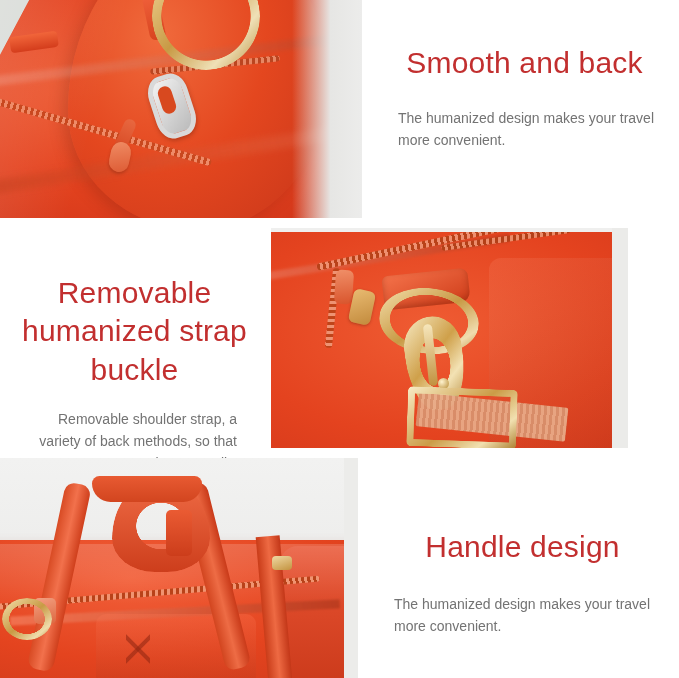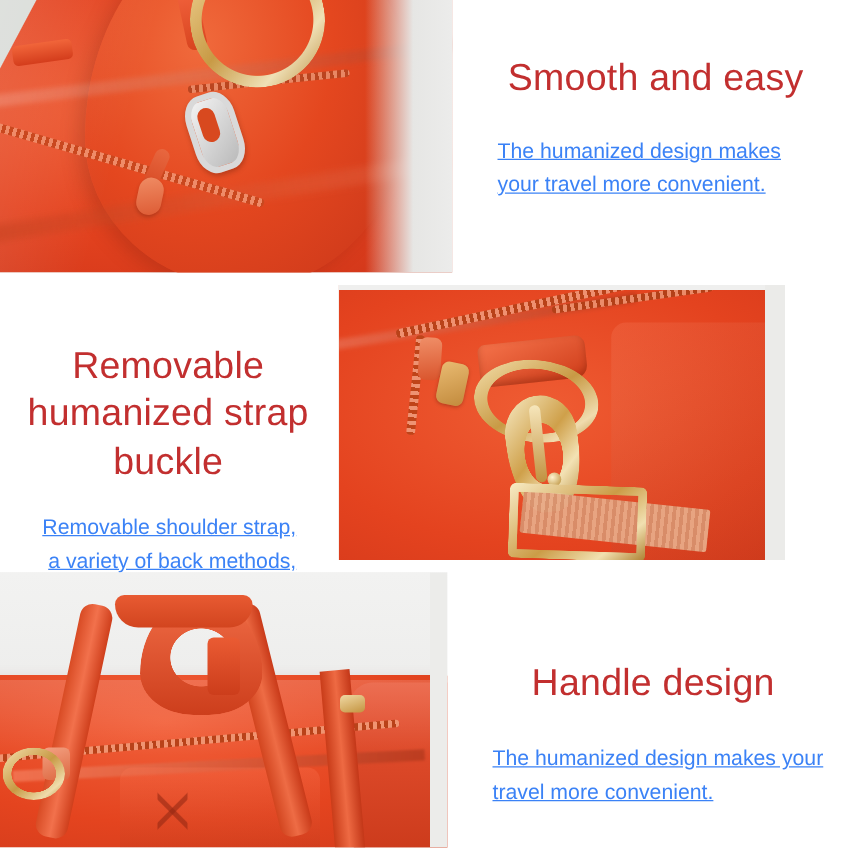--- a/index.html
+++ b/index.html
@@ -23,25 +23,24 @@
   
   .heading{
     color:#c22f2f;
     font-size:30px;
     line-height:1.28;
     font-weight:400;
     letter-spacing:.2px;
     margin:0;
   }
   .body{
-    color:#3b82f6;
-    font-size:17px;
+    color:#737373;
+    font-size:14px;
     line-height:1.55;
     margin:0;
-    text-decoration:underline;
   }
   .center{text-align:center;}
 
   .copy-1{width:317px;padding:44px 14px 0 22px;box-sizing:border-box;text-align:center;}
   .copy-1 .body{text-align:left;margin-top:26px;padding-left:14px;padding-right:4px;}
 
   .copy-2{width:271px;padding:46px 16px 0 14px;box-sizing:border-box;text-align:center;}
   .copy-2 .body{text-align:right;margin-top:20px;padding-left:10px;padding-right:18px;}
 
   .copy-3{width:321px;padding:70px 14px 0 22px;box-sizing:border-box;text-align:center;}
@@ -220,21 +219,21 @@
       <div class="p1-pullhole"></div>
       <div class="p1-cord"></div>
       <div class="p1-cordend"></div>
       <div class="p1-ringstem"></div>
       <div class="p1-ring"></div>
       <div class="p1-grayR"></div>
     </div>
 
     <div class="copy copy-1">
       <h2 class="heading center">
-        <span>Smooth and easy</span><br>
+        <span>Smooth and back</span><br>
       </h2>
       <p class="body">The humanized design makes your travel more convenient.</p>
     </div>
 
   </div>
 
   <div class="row row-2">
 
     <div class="copy copy-2">
       <h2 class="heading center">

